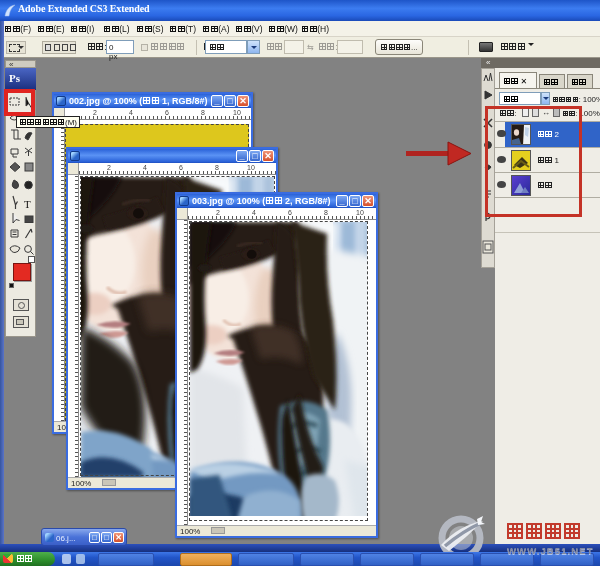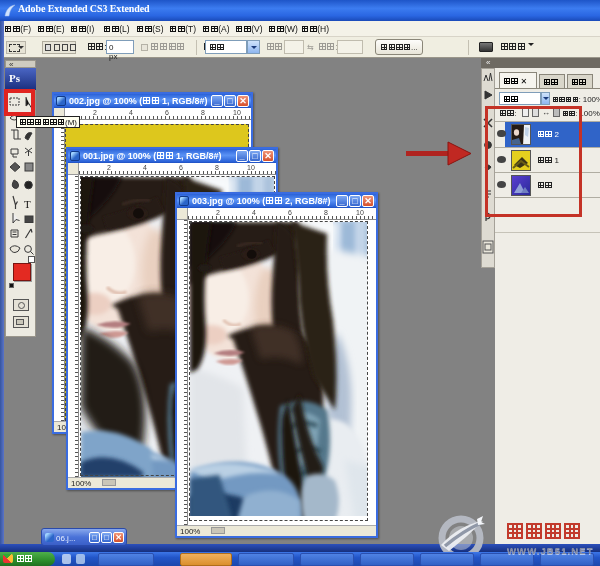--- a/index.html
+++ b/index.html
@@ -210,21 +210,20 @@
  <div class="vruler" style="left:0;top:26px;width:11px;bottom:11px"></div>
  <div class="abs" style="left:11px;top:26px;right:0;bottom:11px;background:#fff">
    <div class="abs" style="left:0;top:4px;right:2px;bottom:0;background:#ddc71d;border:1px dashed #444"></div>
  </div>
  <div class="stat" style="left:0;bottom:0;width:100%;height:11px;padding:1px 0 0 3px">100% <span style="display:inline-block;width:14px;height:7px;background:#cac6b8;border:1px solid #999;margin-left:8px"></span></div>
 </div>
 
 <div class="win" style="left:66px;top:147px;width:212px;height:343px">
  <div class="tb">
       <div class="ic"></div>
-      <div class="tt">001.jpg @ 100% (<i class="c"></i><i class="c"></i> 1, RGB/8#)</div>
   <div class="btns"><span class="wbtn"><i>_</i></span><span class="wbtn"><i>□</i></span><span class="wbtn cl"><i>✕</i></span></div>
  </div>
  <div class="abs" style="left:0;top:14px;width:11px;height:12px;background:#ece9d8;border-right:1px solid #999;border-bottom:1px solid #999"></div>
  <div class="hruler" style="left:11px;top:14px;right:0;height:12px;font-size:7px;color:#444">
    <span class="abs" style="left:28px;top:1px">2</span>
       <span class="abs" style="left:64px;top:1px">4</span>
       <span class="abs" style="left:100px;top:1px">6</span>
       <span class="abs" style="left:136px;top:1px">8</span>
       <span class="abs" style="left:168px;top:1px">10</span>
  </div>

